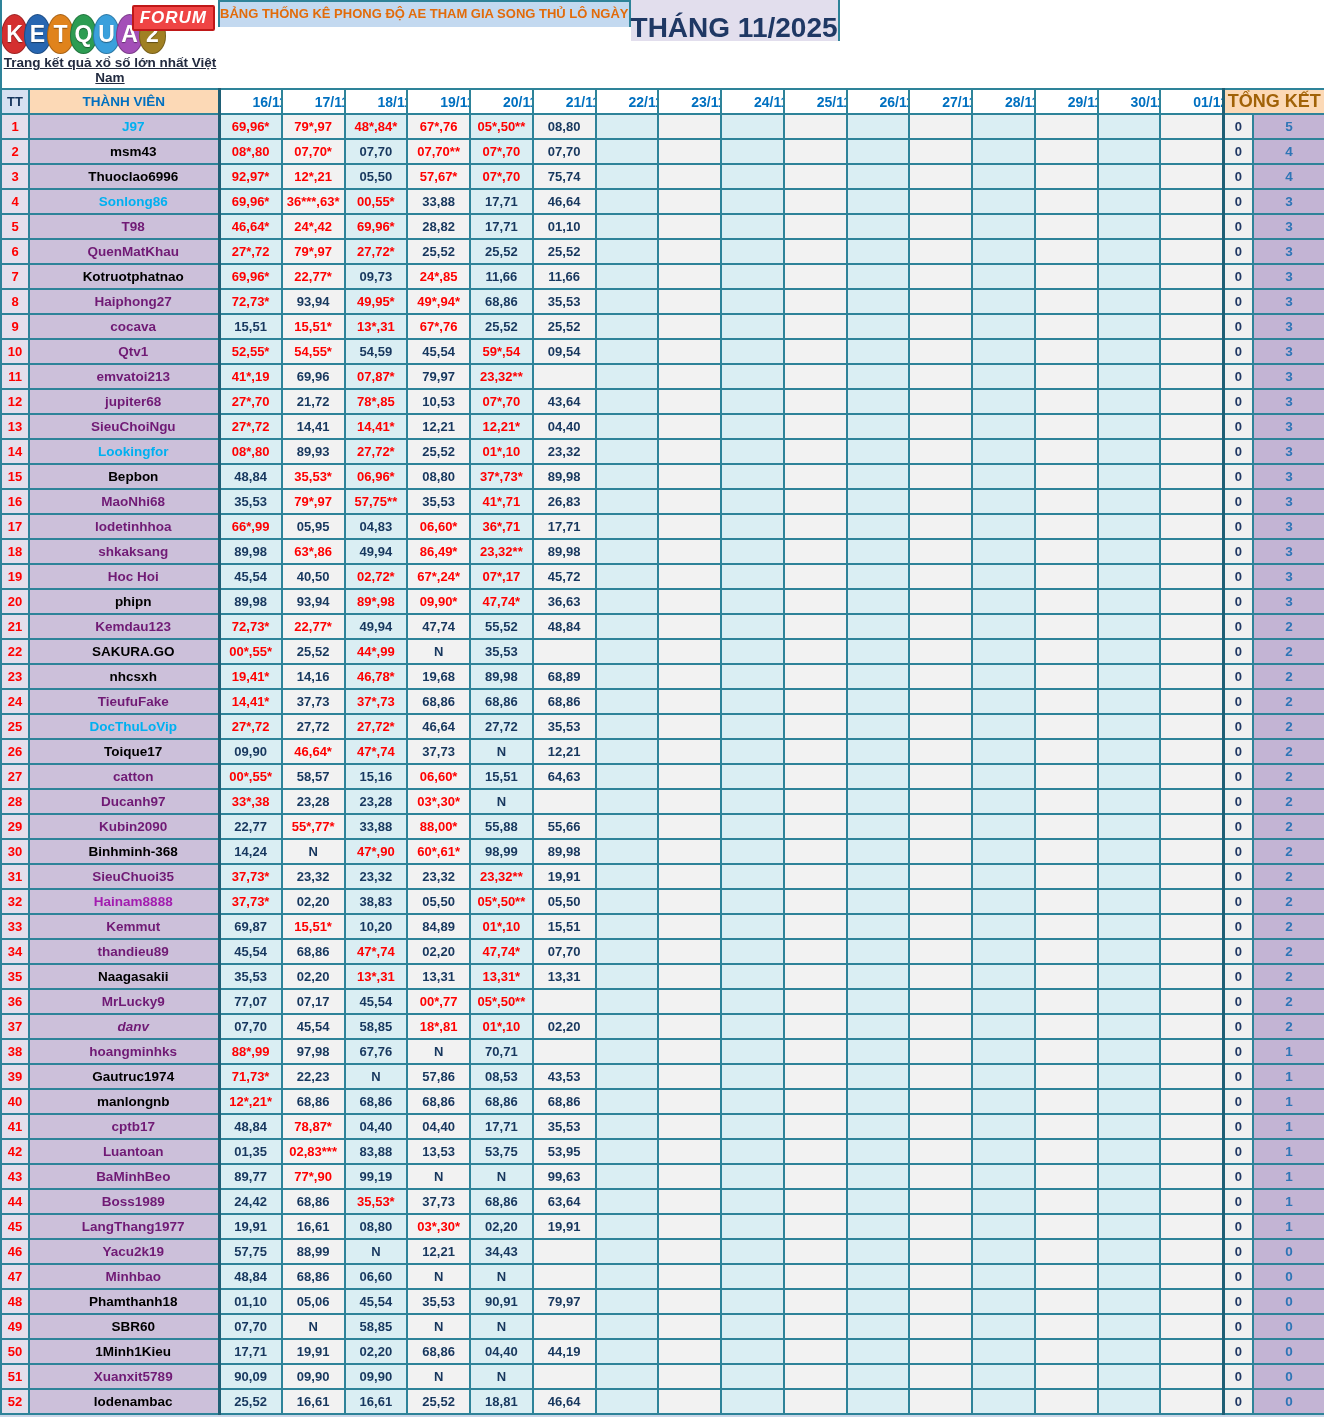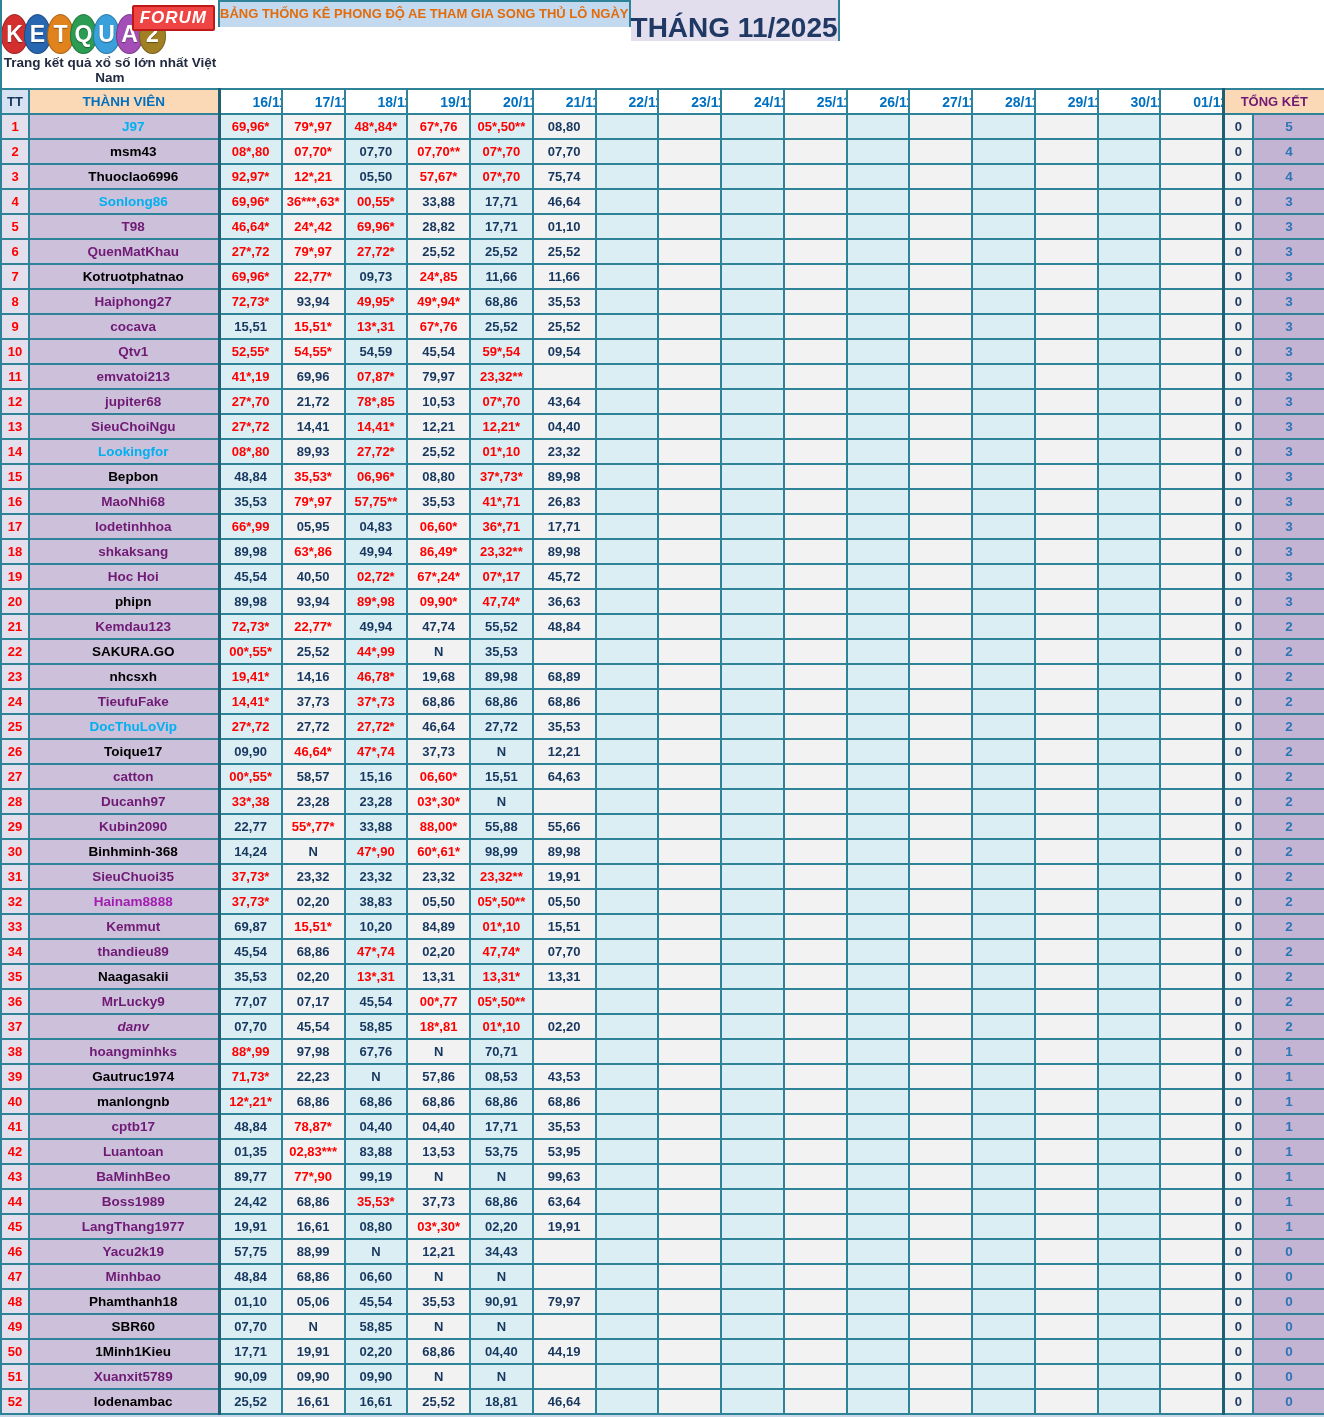--- a/index.html
+++ b/index.html
@@ -8,35 +8,35 @@
   
   .banner{display:flex;height:88px;background:#fff;}
   .logo-panel{width:218px;position:relative;background:#fff;border-left:2px solid #2e8399;overflow:hidden;}
   .logo-eggs{position:absolute;top:14px;left:3px;display:flex;}
   .egg{width:27px;height:40px;border-radius:50% 50% 50% 50%/55% 55% 45% 45%;color:#fff;
        font-weight:bold;font-size:23px;display:flex;align-items:center;justify-content:center;
        margin-left:-4px;border:1px solid rgba(0,0,0,.25);text-shadow:0 1px 1px rgba(0,0,0,.4);}
   .forum-badge{position:absolute;top:5px;right:3px;background:#ef4444;border:2px solid #c01818;
        color:#fff;font-style:italic;font-weight:bold;font-size:17px;padding:1px 6px;border-radius:2px;letter-spacing:1px;}
   .tagline{position:absolute;bottom:3px;left:0;width:100%;text-align:center;font-weight:bold;
-       font-size:13.5px;color:#222a3f;}
+       font-size:13.5px;color:#222a3f;text-decoration:underline;}
   .banner-right{flex:1;display:flex;flex-direction:row;}
   .title-strip{height:27px;background:#c3d9f0;border:2px solid #2e8399;border-bottom:none;
        color:#e26b0a;font-weight:bold;font-size:13px;line-height:24px;text-align:center;}
   .navy-line{height:5px;background:#1f4e79;}
   .month-bar{height:41px;background:#e2deed;border-right:2px solid #2e8399;color:#1f3864;
        font-weight:bold;font-size:28px;text-align:center;line-height:56px;}
   
   table{border-collapse:collapse;table-layout:fixed;width:1324px;background:#fff;}
   th,td{border:2px solid #2e8399;height:25px;padding:0 1px;text-align:center;overflow:hidden;
        white-space:nowrap;font-weight:bold;font-size:13px;}
   th.h-tt{background:#d6e1f2;color:#17375e;font-size:13px;}
   th.h-member{background:#fcd9b6;color:#0070c0;font-size:13.5px;border-right:3px solid #1f5f75;}
   th.h-date{background:#ffffff;color:#0070c0;font-size:14px;padding-left:32px;}
-  th.h-total{background:#fcd9b6;color:#701a75;font-size:13px;border-left:3px solid #1f5f75;}
+  th.h-total{background:#fcd9b6;color:#a16207;font-size:18px;border-left:3px solid #1f5f75;}
   td.tt{background:#e4dfec;color:#ff0000;}
   td.member{background:#ccc0da;border-right:3px solid #1f5f75;font-size:13.5px;padding-left:20px;}
   td.c-even{background:#daeef3;}
   td.c-odd{background:#f2f2f2;}
   td.zero{background:#f0f0f0;color:#203864;border-left:3px solid #1f5f75;}
   td.total{background:#c3b4d4;color:#2e75b6;font-size:13.5px;}
   .red{color:#ff0000;}
   .navy{color:#17375e;}
   .name-cyan{color:#00b0f0;}
   .name-brown{color:#701a75;}

